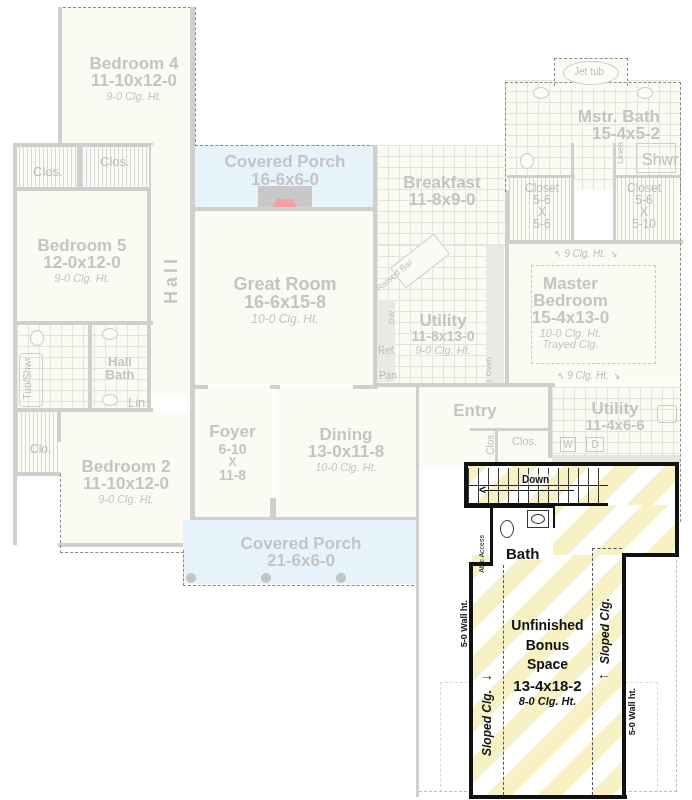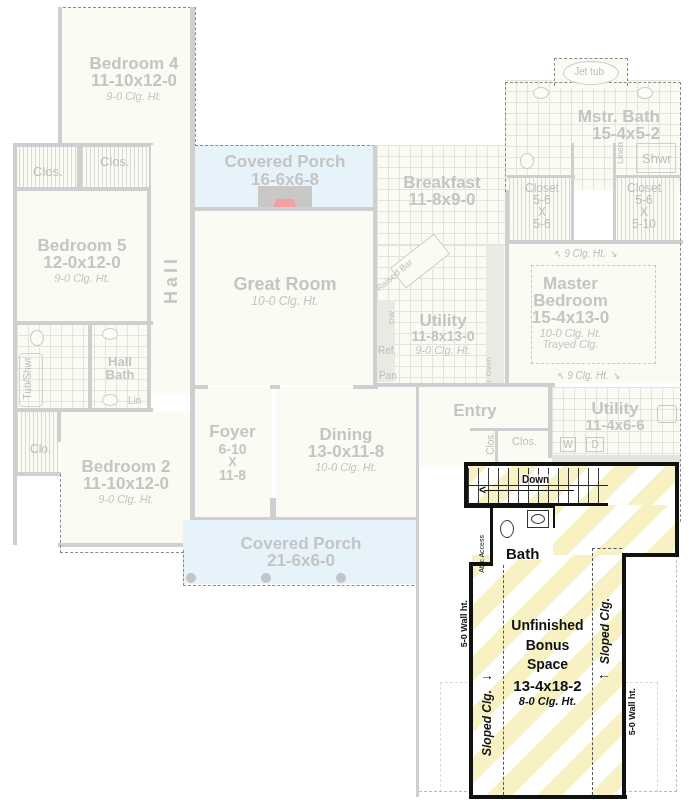--- a/index.html
+++ b/index.html
@@ -65,52 +65,53 @@
   <div class="wall" style="left:147px;top:322px;width:4px;height:90px;"></div>
   <div class="abs" style="left:19px;top:353px;width:24px;height:54px;border:1px solid #cfcfcf;border-radius:4px;"></div>
   <div class="vert small" style="left:22px;top:357px;font-size:10px;color:#bdbdbd;">Tub/Shwr</div>
   <div class="fixture" style="left:30px;top:330px;width:14px;height:16px;"></div>
   <div class="fixture" style="left:102px;top:328px;width:16px;height:12px;"></div>
   <div class="fixture" style="left:102px;top:394px;width:16px;height:12px;"></div>
   <div class="lbl" style="left:98px;top:355px;width:44px;font-size:13px;">
     <span style="display:block;">Hall</span>
     <span style="display:block;">Bath</span>
   </div>
-  <div class="small" style="left:128px;top:395px;font-size:10px;color:#bdbdbd;">Lin</div>
+  <div class="small" style="left:128px;top:395px;font-size:13px;color:#bdbdbd;">Lin</div>
 
   <div class="room closet-hatch" style="left:17px;top:412px;width:42px;height:62px;"></div>
   <div class="small" style="left:30px;top:442px;font-size:12px;color:#bdbdbd;">Clo.</div>
   <div class="wall" style="left:13px;top:472px;width:48px;height:4px;"></div>
   <div class="wall" style="left:57px;top:412px;width:4px;height:30px;"></div>
 
   <div class="room" style="left:61px;top:412px;width:129px;height:132px;"></div>
   <div class="wall" style="left:58px;top:543px;width:136px;height:4px;"></div>
   <div class="dash" style="left:60px;top:474px;width:124px;height:79px;border-top:none;border-right:none;"></div>
   <div class="lbl" style="left:62px;top:458px;width:128px;">
     <span class="n">Bedroom 2</span>
     <span class="d">11-10x12-0</span>
     <span class="c">9-0 Clg. Ht.</span>
   </div>
 
   <div class="room porch" style="left:195px;top:145px;width:180px;height:64px;"></div>
   <div class="dash" style="left:195px;top:145px;width:180px;height:2px;border-left:none;border-right:none;border-bottom:none;"></div>
   <div class="lbl" style="left:195px;top:153px;width:180px;">
     <span class="n">Covered Porch</span>
-    <span class="d" style="margin-top:1px;">16-6x6-8</span>
+    <span class="d" style="margin-top:1px;">16-6x6-0</span>
   </div>
 
   <div class="abs" style="left:258px;top:186px;width:54px;height:24px;background:#c8c8c8;"></div>
   <div class="abs" style="left:272px;top:199px;width:26px;height:11px;background:#f5a0a0;clip-path:polygon(18% 0,82% 0,100% 100%,0 100%);"></div>
   <div class="abs" style="left:260px;top:211px;width:48px;height:14px;border:1px solid #c8c8c8;font-size:9px;color:#bdbdbd;text-align:center;line-height:12px;background:#fbfbf4;">Gas Logs</div>
 
   <div class="room" style="left:195px;top:211px;width:180px;height:174px;"></div>
   <div class="wall" style="left:193px;top:207px;width:184px;height:4px;"></div>
   <div class="wall" style="left:373px;top:145px;width:4px;height:242px;"></div>
   <div class="lbl" style="left:195px;top:275px;width:180px;">
     <span class="n" style="font-size:18px;">Great Room</span>
+    <span class="d" style="font-size:18px;">16-6x15-8</span>
     <span class="c" style="font-size:12px;">10-0 Clg. Ht.</span>
   </div>
 
   <div class="room grid" style="left:377px;top:145px;width:130px;height:100px;"></div>
   <div class="room grid" style="left:377px;top:245px;width:130px;height:140px;"></div>
   <div class="lbl" style="left:377px;top:174px;width:130px;">
     <span class="n">Breakfast</span>
     <span class="d">11-8x9-0</span>
   </div>
   <div class="abs" style="left:392px;top:248px;width:56px;height:26px;border:1px solid #cfcfcf;transform:rotate(-38deg);background:#fbfbf4;"></div>
@@ -135,21 +136,21 @@
   <div class="dash" style="left:505px;top:82px;width:176px;height:110px;border-bottom:none;"></div>
   <div class="fixture" style="left:563px;top:61px;width:56px;height:24px;"></div>
   <div class="small" style="left:574px;top:66px;font-size:10px;color:#bdbdbd;">Jet tub</div>
   <div class="fixture" style="left:533px;top:87px;width:16px;height:12px;"></div>
   <div class="fixture" style="left:637px;top:87px;width:16px;height:12px;"></div>
   <div class="lbl" style="left:520px;top:108px;width:140px;text-align:right;">
     <span class="n">Mstr. Bath</span>
     <span class="d">15-4x5-2</span>
   </div>
   <div class="abs" style="left:636px;top:143px;width:40px;height:30px;border:1px solid #cfcfcf;"></div>
-  <div class="small" style="left:642px;top:151px;font-size:13px;color:#bdbdbd;">Shwr</div>
+  <div class="small" style="left:642px;top:151px;font-size:16px;color:#bdbdbd;">Shwr</div>
   <div class="vert small" style="left:615px;top:142px;font-size:9px;color:#bdbdbd;">Linen</div>
   <div class="fixture" style="left:520px;top:153px;width:14px;height:16px;"></div>
 
   <div class="room closet-hatch" style="left:509px;top:178px;width:62px;height:62px;"></div>
   <div class="room closet-hatch" style="left:617px;top:178px;width:60px;height:62px;"></div>
   <div class="wall" style="left:507px;top:175px;width:68px;height:3px;"></div>
   <div class="wall" style="left:613px;top:175px;width:68px;height:3px;"></div>
   <div class="wall" style="left:571px;top:143px;width:3px;height:100px;"></div>
   <div class="wall" style="left:613px;top:143px;width:3px;height:100px;"></div>
   <div class="lbl" style="left:514px;top:182px;width:56px;font-size:12px;font-weight:normal;color:#bdbdbd;">

